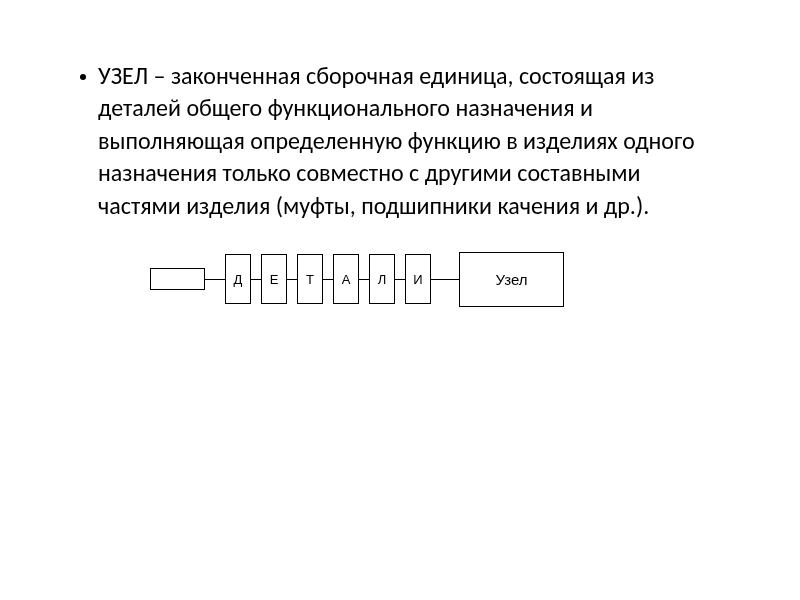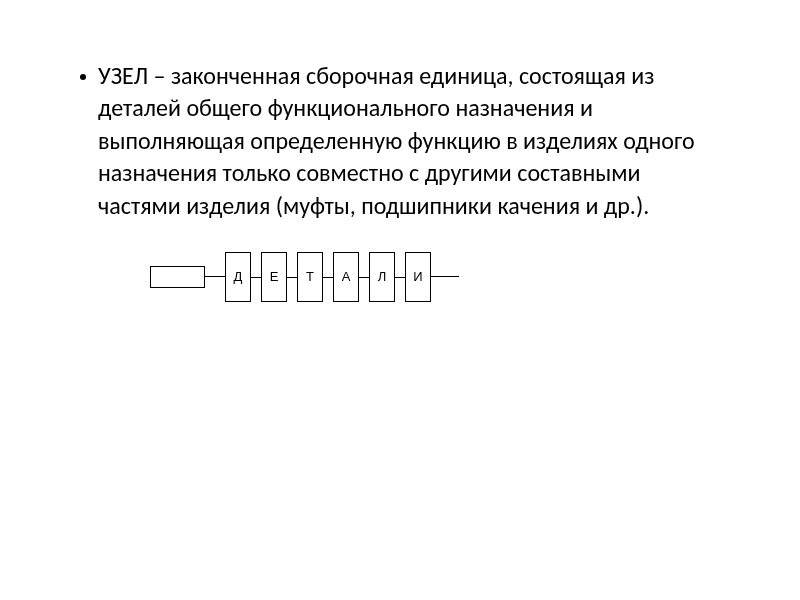--- a/index.html
+++ b/index.html
@@ -113,14 +113,15 @@
     <div class="detail-group">
       <div class="shaft-line"></div>
       <div class="detail-box">Д</div>
       <div class="detail-box">Е</div>
       <div class="detail-box">Т</div>
       <div class="detail-box">А</div>
       <div class="detail-box">Л</div>
       <div class="detail-box">И</div>
     </div>
     <div class="connector" style="width:28px"></div>
+    <div class="node-box">Узел</div>
   </div>
 </div>
 
 </body></html>

